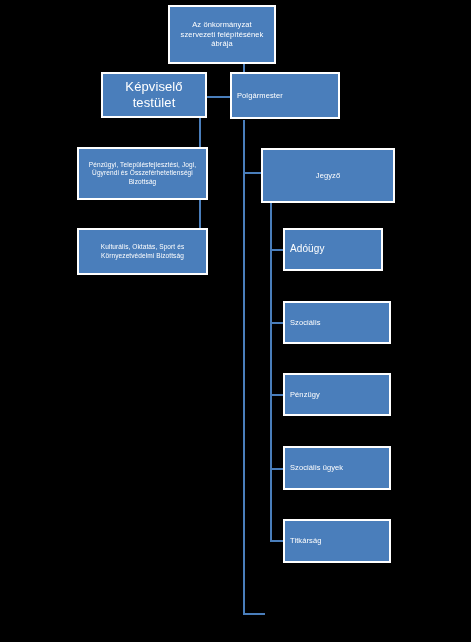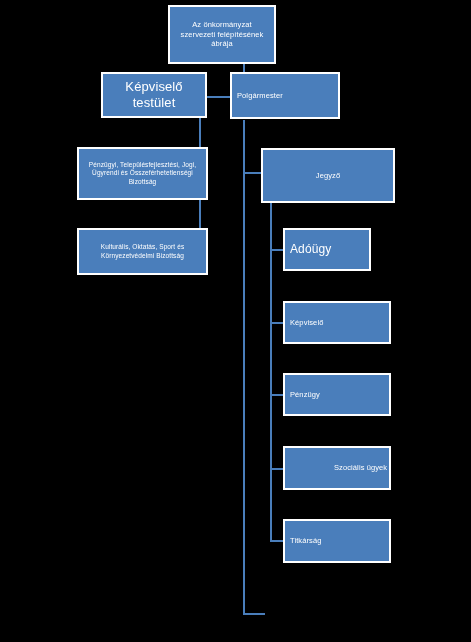--- a/index.html
+++ b/index.html
@@ -91,33 +91,33 @@
   </div>
 
   <div class="node center" style="left:77px; top:228px; width:131px; height:47px; font-size:6.5px;">
     <span class="label">Kulturális, Oktatás, Sport és Környezetvédelmi Bizottság</span>
   </div>
 
   <div class="node center" style="left:261px; top:148px; width:134px; height:55px; font-size:7.5px;">
     <span class="label">Jegyző</span>
   </div>
 
-  <div class="node left" style="left:283px; top:228px; width:88px; height:43px; font-size:12px;">
+  <div class="node left" style="left:283px; top:228px; width:100px; height:43px; font-size:10px;">
     <span class="label">Adóügy</span>
   </div>
 
   <div class="node left" style="left:283px; top:301px; width:108px; height:43px; font-size:7.5px;">
-    <span class="label">Képviselő</span>
+    <span class="label">Szociális</span>
   </div>
 
   <div class="node left" style="left:283px; top:373px; width:108px; height:43px; font-size:7.5px;">
     <span class="label">Pénzügy</span>
   </div>
 
-  <div class="node left" style="left:283px; top:446px; width:108px; height:44px; font-size:7.5px;padding-left:44px;">
+  <div class="node left" style="left:283px; top:446px; width:108px; height:44px; font-size:7.5px;">
     <span class="label">Szociális ügyek</span>
   </div>
 
   <div class="node left" style="left:283px; top:519px; width:108px; height:44px; font-size:7.5px;">
     <span class="label">Titkárság</span>
   </div>
 
 
 </div>
 

